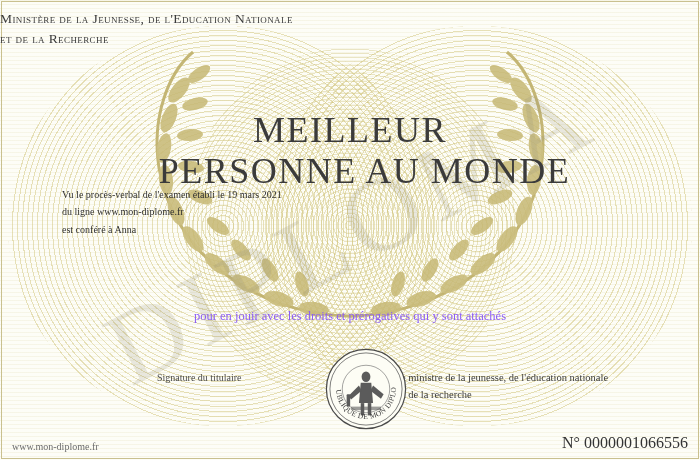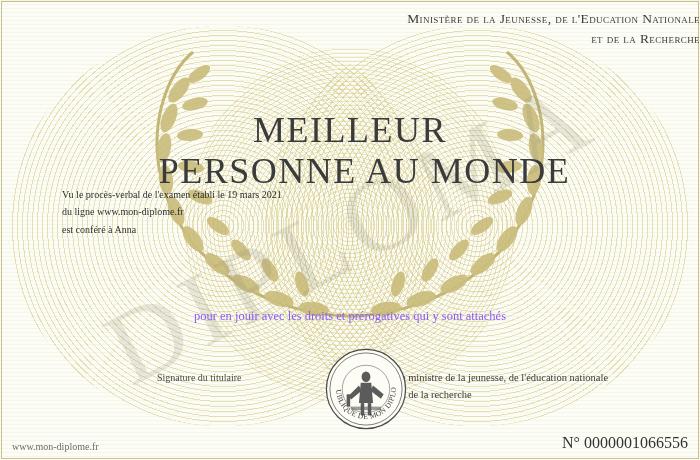--- a/index.html
+++ b/index.html
@@ -115,21 +115,21 @@
   .content {
     position: absolute;
     inset: 0;
   }
 
   .ministry {
     position: absolute;
     top: 9px;
     left: 0;
     right: 0;
-    text-align: right;
+    text-align: left;
     font-size: 13.5px;
     letter-spacing: 0.4px;
     color: #3a3a3a;
     font-variant: small-caps;
     line-height: 1.45;
   }
   .ministry .line2 { display: block; }
 
   .title {
     position: absolute;

